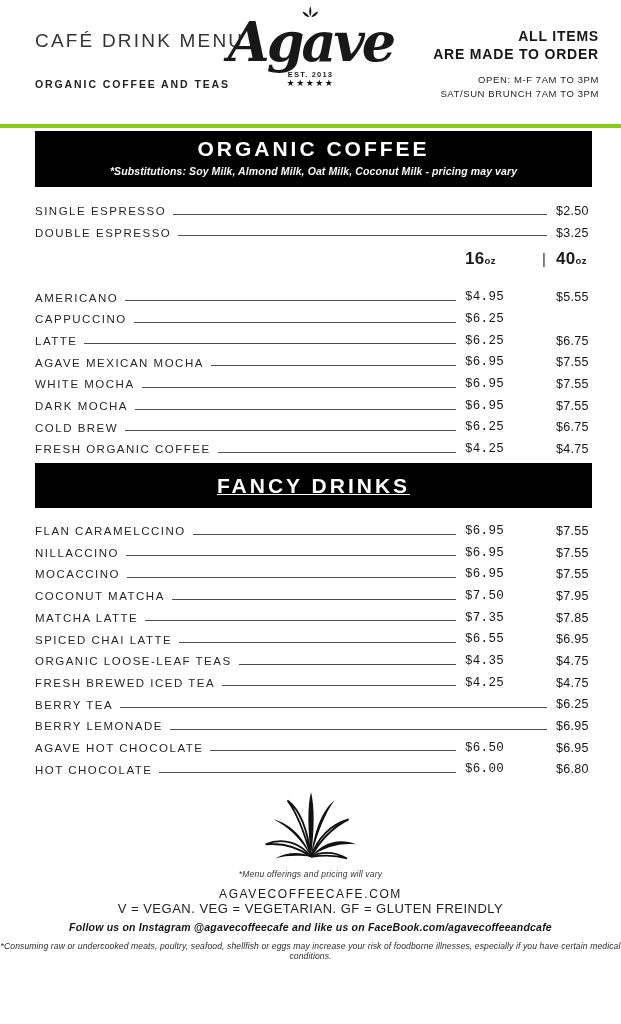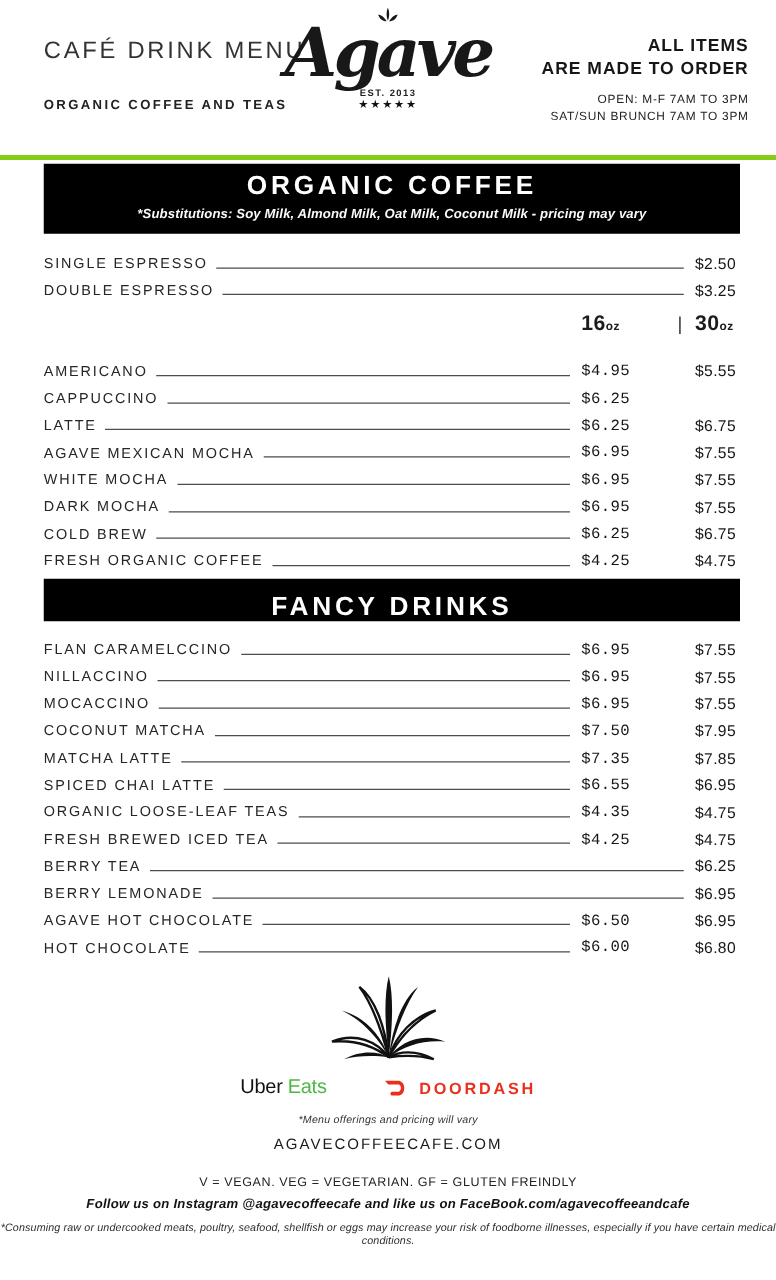--- a/index.html
+++ b/index.html
@@ -20,21 +20,21 @@
     font-size:54px;line-height:0.95;letter-spacing:-3px;color:#181818;
   }
   .logo-est{font-size:7.5px;font-weight:700;letter-spacing:1.2px;margin-top:2px;color:#222;}
   .logo-stars{font-size:9px;letter-spacing:1.5px;color:#111;line-height:1.1;}
   .hdr-right{position:absolute;right:22px;top:28px;width:178px;text-align:right;}
   .made1{font-size:14px;font-weight:700;letter-spacing:0.8px;line-height:1.25;color:#161616;}
   .hours{margin-top:10px;font-size:9.5px;font-weight:400;letter-spacing:0.6px;line-height:1.5;color:#222;}
   
   .banner{background:#000;color:#fff;text-align:center;margin:0 29px 0 35px;}
   .banner-organic{margin-top:3px;height:56px;padding-top:6px;box-sizing:border-box;}
-  .banner-fancy{margin-top:5px;height:34px;line-height:45px;}
+  .banner-fancy{margin-top:5px;height:45px;line-height:45px;text-decoration:underline;}
   .banner-title{font-size:21px;font-weight:700;letter-spacing:3px;}
   .banner-note{font-size:10.5px;font-style:italic;font-weight:700;letter-spacing:0.1px;margin-top:4px;color:#fafafa;}
   
   .menu-block{padding:0 29px 0 35px;}
   .mrow{display:flex;align-items:flex-end;height:21.7px;}
   .mrow .nm{font-size:11.5px;font-weight:400;letter-spacing:1.5px;color:#262626;white-space:nowrap;padding-right:7px;padding-bottom:2px;line-height:1;}
   .mrow .ldr{flex:1;border-bottom:1px solid #4d4d4d;margin:0 9px 5px 0;}
   .mrow .p16{width:91px;font-size:12.5px;letter-spacing:0.3px;color:#161616;padding-bottom:1px;line-height:1.1;font-family:Liberation Mono, monospace;}
   .mrow .p20{width:36px;font-size:12.5px;letter-spacing:0.3px;color:#161616;padding-bottom:1px;line-height:1.1;}
   .esp-block{margin-top:11px;}
@@ -54,21 +54,21 @@
   .need{font-size:12.5px;font-weight:700;font-style:italic;letter-spacing:0.6px;margin-top:2px;color:#151515;}
   .visit{font-size:13.5px;font-weight:700;font-style:italic;letter-spacing:0.6px;margin-top:6px;color:#151515;}
   .logos{display:flex;justify-content:center;align-items:center;gap:46px;margin-top:10px;height:22px;}
   .uber{font-size:16px;letter-spacing:-0.2px;display:flex;gap:4px;align-items:baseline;}
   .uber .u1{color:#111;font-weight:500;}
   .uber .u2{color:#4CB944;font-weight:500;}
   .dd{display:flex;align-items:center;gap:6px;}
   .dd-label{font-size:13px;font-weight:700;letter-spacing:2.2px;color:#EB2F1E;}
   .menu-note{font-size:8.5px;font-style:italic;color:#333;margin-top:9px;letter-spacing:0.2px;}
   .website{font-size:12px;font-weight:400;letter-spacing:1.6px;margin-top:8px;color:#1a1a1a;}
-  .legend{font-size:10px;font-weight:400;letter-spacing:0.5px;margin-top:19px;color:#222;}
+  .legend{font-size:13px;font-weight:400;letter-spacing:0.5px;color:#222;}
   .social{font-size:10.5px;font-weight:700;font-style:italic;letter-spacing:0.2px;margin-top:5px;color:#141414;}
   .disclaim{font-size:8.6px;font-style:italic;color:#2c2c2c;margin-top:8px;letter-spacing:0.1px;}
 </style>
 </head>
 <body>
 
 <div class="page">
 
   <div class="hdr">
     <div class="hdr-left">
@@ -116,21 +116,21 @@
       </div>
     </div>
 
     <div class="size-row">
       <div class="sp"></div>
       <div class="size-c16">
         <span><span class="size-num">16</span><span class="size-oz">oz</span></span>
         <span class="size-div">|</span>
       </div>
       <div class="size-c20">
-        <span class="size-num">30</span><span class="size-oz">oz</span>
+        <span class="size-num">40</span><span class="size-oz">oz</span>
       </div>
     </div>
 
     <div class="coffee-block">
       <div class="mrow">
         <span class="nm">AMERICANO</span>
         <span class="ldr"></span>
         <span class="p16">$4.95</span>
         <span class="p20">$5.55</span>
       </div>
@@ -264,32 +264,20 @@
       <path d="M70 88 C62 58 52 32 40 16 C56 28 66 56 70 88 Z" fill="#fff" stroke="#111" stroke-width="2.4"></path>
       <path d="M70 88 C78 58 88 32 100 16 C84 28 74 56 70 88 Z" fill="#111"></path>
       <path d="M70 88 C58 66 42 50 22 40 C44 46 62 64 70 88 Z" fill="#111"></path>
       <path d="M70 88 C82 66 98 50 118 40 C96 46 78 64 70 88 Z" fill="#fff" stroke="#111" stroke-width="2.4"></path>
       <path d="M70 88 C54 76 34 70 12 72 C36 62 58 72 70 88 Z" fill="#fff" stroke="#111" stroke-width="2.4"></path>
       <path d="M70 88 C86 76 106 70 128 72 C104 62 82 72 70 88 Z" fill="#111"></path>
       <path d="M70 88 C56 86 38 86 24 90 C42 80 60 82 70 88 Z" fill="#111"></path>
       <path d="M70 88 C84 86 102 86 116 90 C98 80 80 82 70 88 Z" fill="#fff" stroke="#111" stroke-width="2.2"></path>
     </svg>
 
-    <div class="logos">
-      <div class="uber">
-        <span class="u1">Uber</span>
-        <span class="u2">Eats</span>
-      </div>
-      <div class="dd">
-        <svg viewBox="0 0 22 15" width="22" height="15">
-          <path d="M1 1.6 L12.5 1.6 A6.4 6.4 0 0 1 12.5 13.4 L6.8 13.4 A1.5 1.5 0 0 1 6.8 10.4 L12.2 10.4 A3.4 3.4 0 0 0 12.2 4.6 L3.6 4.6 Z" fill="#EB2F1E"></path>
-        </svg>
-        <span class="dd-label">DOORDASH</span>
-      </div>
-    </div>
 
     <div class="menu-note">*Menu offerings and pricing will vary</div>
     <div class="website">AGAVECOFFEECAFE.COM</div>
     <div class="legend">V = VEGAN. VEG = VEGETARIAN. GF = GLUTEN FREINDLY</div>
     <div class="social">Follow us on Instagram @agavecoffeecafe and like us on FaceBook.com/agavecoffeeandcafe</div>
     <div class="disclaim">*Consuming raw or undercooked meats, poultry, seafood, shellfish or eggs may increase your risk of foodborne illnesses, especially if you have certain medical conditions.</div>
 
   </div>
 
 </div>

